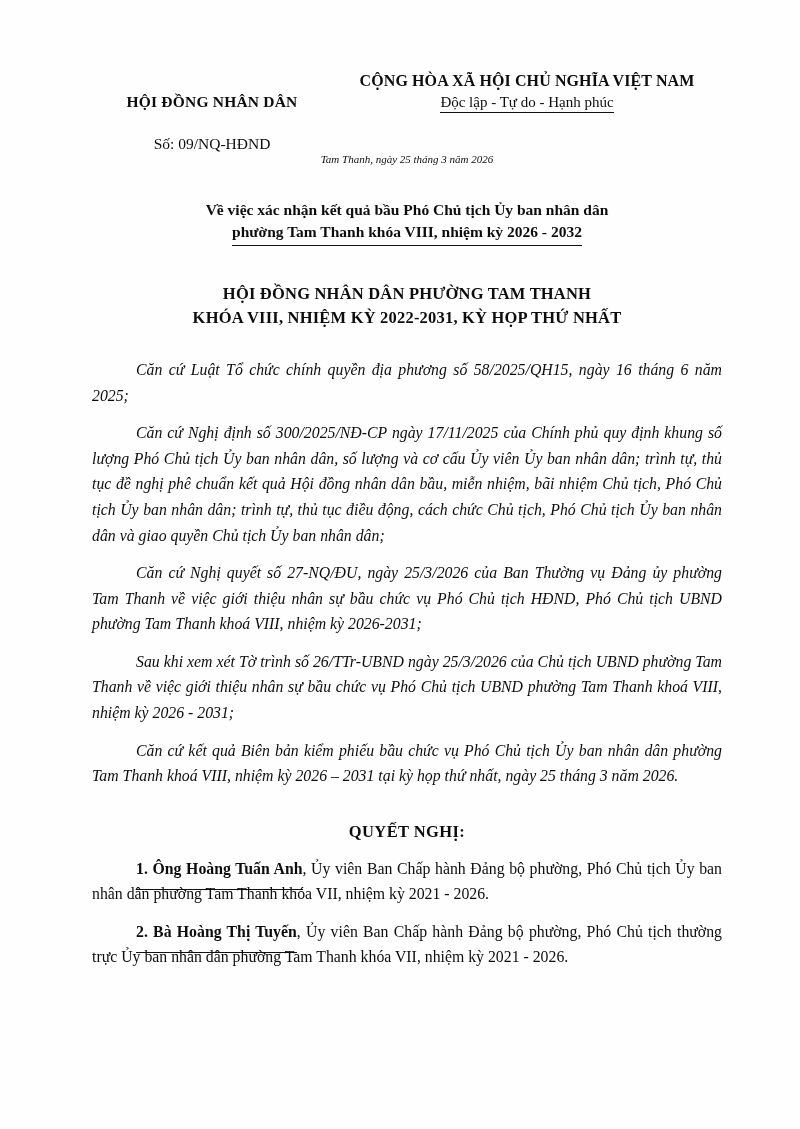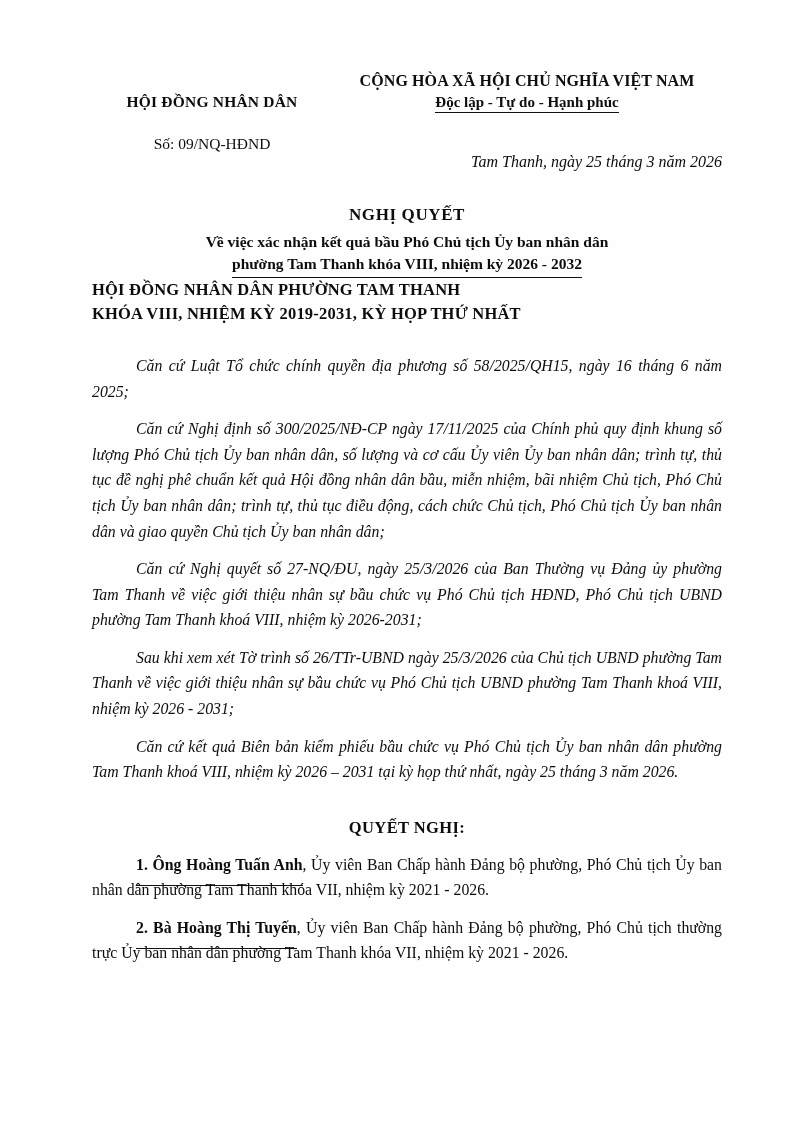--- a/index.html
+++ b/index.html
@@ -47,42 +47,42 @@
     letter-spacing: 0.2px;
     line-height: 1.35;
   }
   .nation-line {
     font-weight: bold;
     font-size: 16px;
     letter-spacing: 0.1px;
     line-height: 1.35;
   }
   .motto {
-    font-weight: bold;
+    font-weight: normal;
     font-size: 15px;
     margin-top: 2px;
     display: inline-block;
     border-bottom: 1.3px solid #111;
     padding-bottom: 1px;
   }
   .subheader {
     display: flex;
     flex-direction: column;
     margin-top: 22px;
   }
   .doc-number {
     width: 240px;
     text-align: center;
     font-size: 15.5px;
   }
   .place-date {
     flex: 1;
-    text-align: right;
+    text-align: center;
     font-style: italic;
-    font-size: 16px;
+    font-size: 11px;
   }
 
   
   .title-block {
     text-align: center;
     margin-top: 34px;
   }
   .doc-type {
     font-weight: bold;
     font-size: 17px;
@@ -94,20 +94,22 @@
     line-height: 1.45;
     margin-top: 6px;
   }
   .doc-subject .underlined {
     display: inline-block;
     border-bottom: 1.3px solid #111;
     padding-bottom: 1px;
   }
 
   .council-block {
+    text-align: center;
+    margin-top: 36px;
   }
   .council-line {
     font-weight: bold;
     font-size: 16.5px;
     line-height: 1.5;
     letter-spacing: 0.2px;
   }
 
   
   .body {
@@ -156,30 +158,29 @@
       <div class="motto">Độc lập - Tự do - Hạnh phúc</div>
     </div>
   </div>
 
   <div class="subheader">
     <div class="doc-number">Số: 09/NQ-HĐND</div>
     <div class="place-date">Tam Thanh, ngày  25 tháng 3 năm 2026</div>
   </div>
 
   <div class="title-block">
-    <div class="doc-type">NGHỊ QUYẾT</div>
     <div class="doc-subject">
       <div>Về việc xác nhận kết quả bầu Phó Chủ tịch Ủy ban nhân dân</div>
       <span class="underlined">phường Tam Thanh khóa VIII, nhiệm kỳ 2026 - 2032</span>
     </div>
   </div>
 
   <div class="council-block">
     <div class="council-line">HỘI ĐỒNG NHÂN DÂN PHƯỜNG TAM THANH</div>
-    <div class="council-line">KHÓA VIII, NHIỆM KỲ 2019-2031, KỲ HỌP THỨ NHẤT</div>
+    <div class="council-line">KHÓA VIII, NHIỆM KỲ 2022-2031, KỲ HỌP THỨ NHẤT</div>
   </div>
 
   <div class="body">
     <p class="clause">Căn cứ Luật Tổ chức chính quyền địa phương số 58/2025/QH15, ngày 16 tháng 6 năm 2025;</p>
     <p class="clause">Căn cứ Nghị định số 300/2025/NĐ-CP ngày 17/11/2025 của Chính phủ quy định khung số lượng Phó Chủ tịch Ủy ban nhân dân, số lượng và cơ cấu Ủy viên Ủy ban nhân dân; trình tự, thủ tục đề nghị phê chuẩn kết quả Hội đồng nhân dân bầu, miễn nhiệm, bãi nhiệm Chủ tịch, Phó Chủ tịch Ủy ban nhân dân; trình tự, thủ tục điều động, cách chức Chủ tịch, Phó Chủ tịch Ủy ban nhân dân và giao quyền Chủ tịch Ủy ban nhân dân;</p>
     <p class="clause">Căn cứ Nghị quyết số 27-NQ/ĐU, ngày 25/3/2026 của Ban Thường vụ Đảng ủy phường Tam Thanh về việc giới thiệu nhân sự bầu chức vụ Phó Chủ tịch HĐND, Phó Chủ tịch UBND phường Tam Thanh khoá VIII, nhiệm kỳ 2026-2031;</p>
     <p class="clause">Sau khi xem xét Tờ trình số 26/TTr-UBND ngày 25/3/2026 của Chủ tịch UBND phường Tam Thanh về việc giới thiệu nhân sự bầu chức vụ Phó Chủ tịch UBND phường Tam Thanh khoá VIII, nhiệm kỳ 2026 - 2031;</p>
     <p class="clause">Căn cứ kết quả Biên bản kiểm phiếu bầu chức vụ Phó Chủ tịch Ủy ban nhân dân phường Tam Thanh khoá VIII, nhiệm kỳ 2026 – 2031 tại kỳ họp thứ nhất, ngày 25 tháng 3 năm 2026.</p>
 
     <div class="resolve">QUYẾT NGHỊ:</div>

